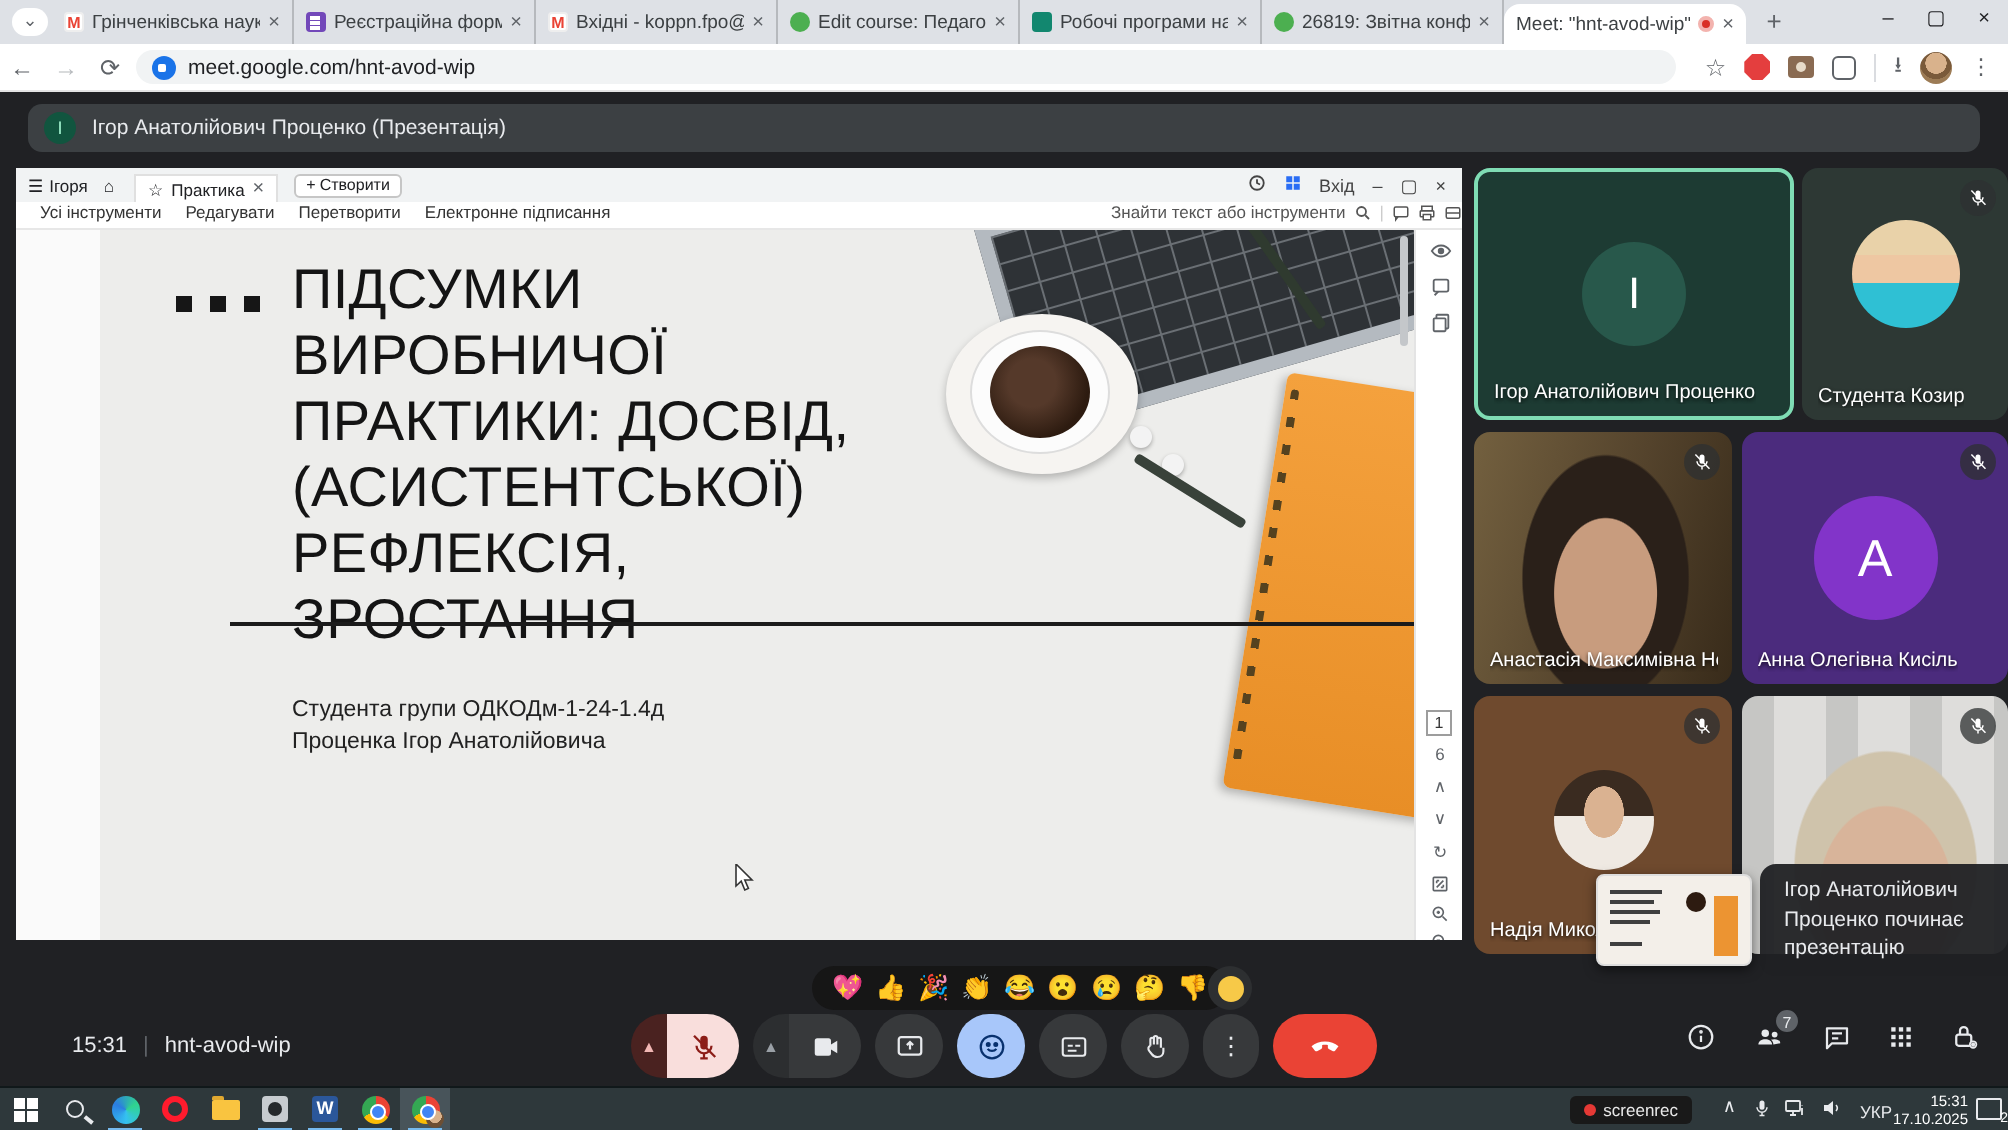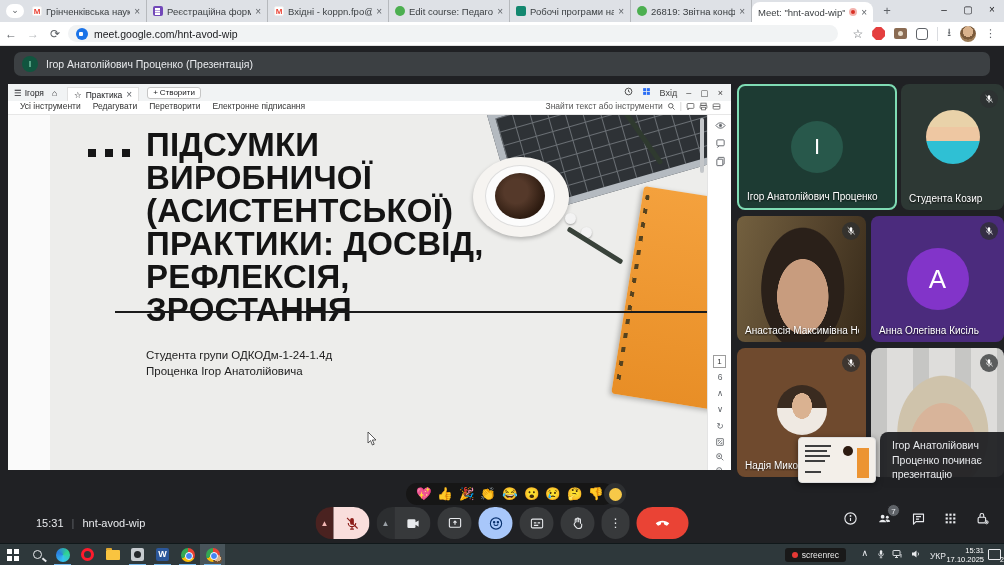--- a/index.html
+++ b/index.html
@@ -56,32 +56,32 @@
   
   .win{position:absolute;left:8px;top:38px;width:723px;height:386px;background:#fff}
   .tbar{position:absolute;left:0;top:0;width:100%;height:17px;background:#f1f3f4;display:flex;align-items:center;font-size:8.5px;color:#202124}
   .tbar .mi{margin-left:6px;display:flex;gap:3px;align-items:center}
   .doctab{display:flex;align-items:center;gap:4px;background:#fff;border:1px solid #e0e0e0;border-bottom:none;height:14px;margin:3px 0 0 10px;padding:0 6px;font-size:8.5px}
   .chip{display:flex;align-items:center;gap:2px;border:1px solid #c6c6c6;border-radius:3px;height:12px;padding:0 5px;margin-left:8px;font-size:8px;background:#fff}
   .tbar-r{margin-left:auto;display:flex;align-items:center;gap:9px;padding-right:8px}
   .tbar-r .g{color:#444;font-size:9px}
   .mbar{position:absolute;left:0;top:17px;width:100%;height:14px;background:#fff;border-bottom:1px solid #e7e7e7;display:flex;align-items:flex-start;font-size:8.5px;color:#333}
   .mbar .it{margin-left:12px}
-  .mbar .srch{margin-left:auto;display:flex;align-items:center;gap:4px;color:#555;padding-right:10px}
+  .mbar .srch{margin-left:auto;display:flex;align-items:center;gap:4px;color:#555;}
   .docarea{position:absolute;left:0;top:31px;width:723px;height:355px;background:#fafafa;overflow:hidden}
   .page{position:absolute;left:42px;top:0;width:657px;height:355px;background:#ededeb;overflow:hidden}
   .rail{position:absolute;right:0;top:0;width:24px;height:355px;background:#fff;border-left:1px solid #e4e4e4}
   .rail .ric{position:absolute;left:0;width:24px;text-align:center;color:#5f6368}
   .pgbox{position:absolute;left:5px;width:13px;height:13px;border:1px solid #9d9d9d;background:#fff;font-size:8px;color:#333;text-align:center;line-height:12px}
   .railtxt{font-size:8.5px;color:#555}
   .sb{position:absolute;background:#c4c7ca;border-radius:2px}
 
   
   .bullets span{display:inline-block;width:8px;height:8px;background:#161616;margin-right:9px}
-  .stitle{position:absolute;left:96px;top:13px;width:340px;font-weight:bold;font-size:33px;line-height:33px;color:#141414;letter-spacing:.2px}
+  .stitle{position:absolute;left:96px;top:13px;width:340px;font-weight:normal;font-size:28px;line-height:33px;color:#141414;letter-spacing:.2px}
   .sline{position:absolute;left:65px;top:196px;width:592px;height:2px;background:#1b1b1b}
   .stext{position:absolute;left:96px;font-size:11.5px;color:#222}
   .collage{position:absolute;left:365px;top:0;width:292px;height:240px}
   .keyb{position:absolute;right:-40px;top:-38px;width:250px;height:110px;transform:rotate(-16deg);
     background-color:#2e3236;border:7px solid #b4bac0;
     background-image:linear-gradient(#6a6f74 1px,transparent 1px),linear-gradient(90deg,#6a6f74 1px,transparent 1px);
     background-size:17px 14px}
   .saucer{position:absolute;left:58px;top:42px;width:96px;height:80px;border-radius:50%;background:#f6f4f1;box-shadow:0 2px 4px rgba(0,0,0,.25)}
   .cup{position:absolute;left:70px;top:50px;width:70px;height:62px;border-radius:50%;background:#fcfcfc;border:1px solid #ddd}
   .coffee{position:absolute;left:80px;top:58px;width:50px;height:46px;border-radius:50%;background:radial-gradient(circle at 42% 40%,#55392a 0 30%,#2d1b10 70%)}
@@ -297,22 +297,22 @@
             <div class="bud" style="left:166px;top:112px"></div>
             <div class="notebook"></div>
             <div class="pencil" style="left:148px;top:128px;transform:rotate(32deg)"></div>
             <div class="pencil" style="left:196px;top:20px;transform:rotate(55deg);background:#2f3a2f"></div>
           </div>
 
           <div class="bullets abs" style="left:38px;top:28px"><span></span><span></span><span></span></div>
           <div class="stitle">
             <div>ПІДСУМКИ</div>
             <div>ВИРОБНИЧОЇ</div>
+            <div>ПРАКТИКИ: ДОСВІД,</div>
             <div>(АСИСТЕНТСЬКОЇ)</div>
-            <div>ПРАКТИКИ: ДОСВІД,</div>
             <div>РЕФЛЕКСІЯ, ЗРОСТАННЯ</div>
           </div>
           <div class="sline"></div>
           <div class="stext" style="top:234px">Студента групи ОДКОДм-1-24-1.4д</div>
           <div class="stext" style="top:250px">Проценка Ігор Анатолійовича</div>
 
           <div class="sb" style="left:650px;top:3px;width:4px;height:55px"></div>
           <svg class="cursor" style="left:317px;top:317px" width="11" height="14" viewBox="0 0 11 14">
             <polygon points="1,0 1,11 3.6,8.6 5.4,13 7.2,12.2 5.4,8 9,8" fill="#fff" stroke="#333" stroke-width="0.8"></polygon>
           </svg>

